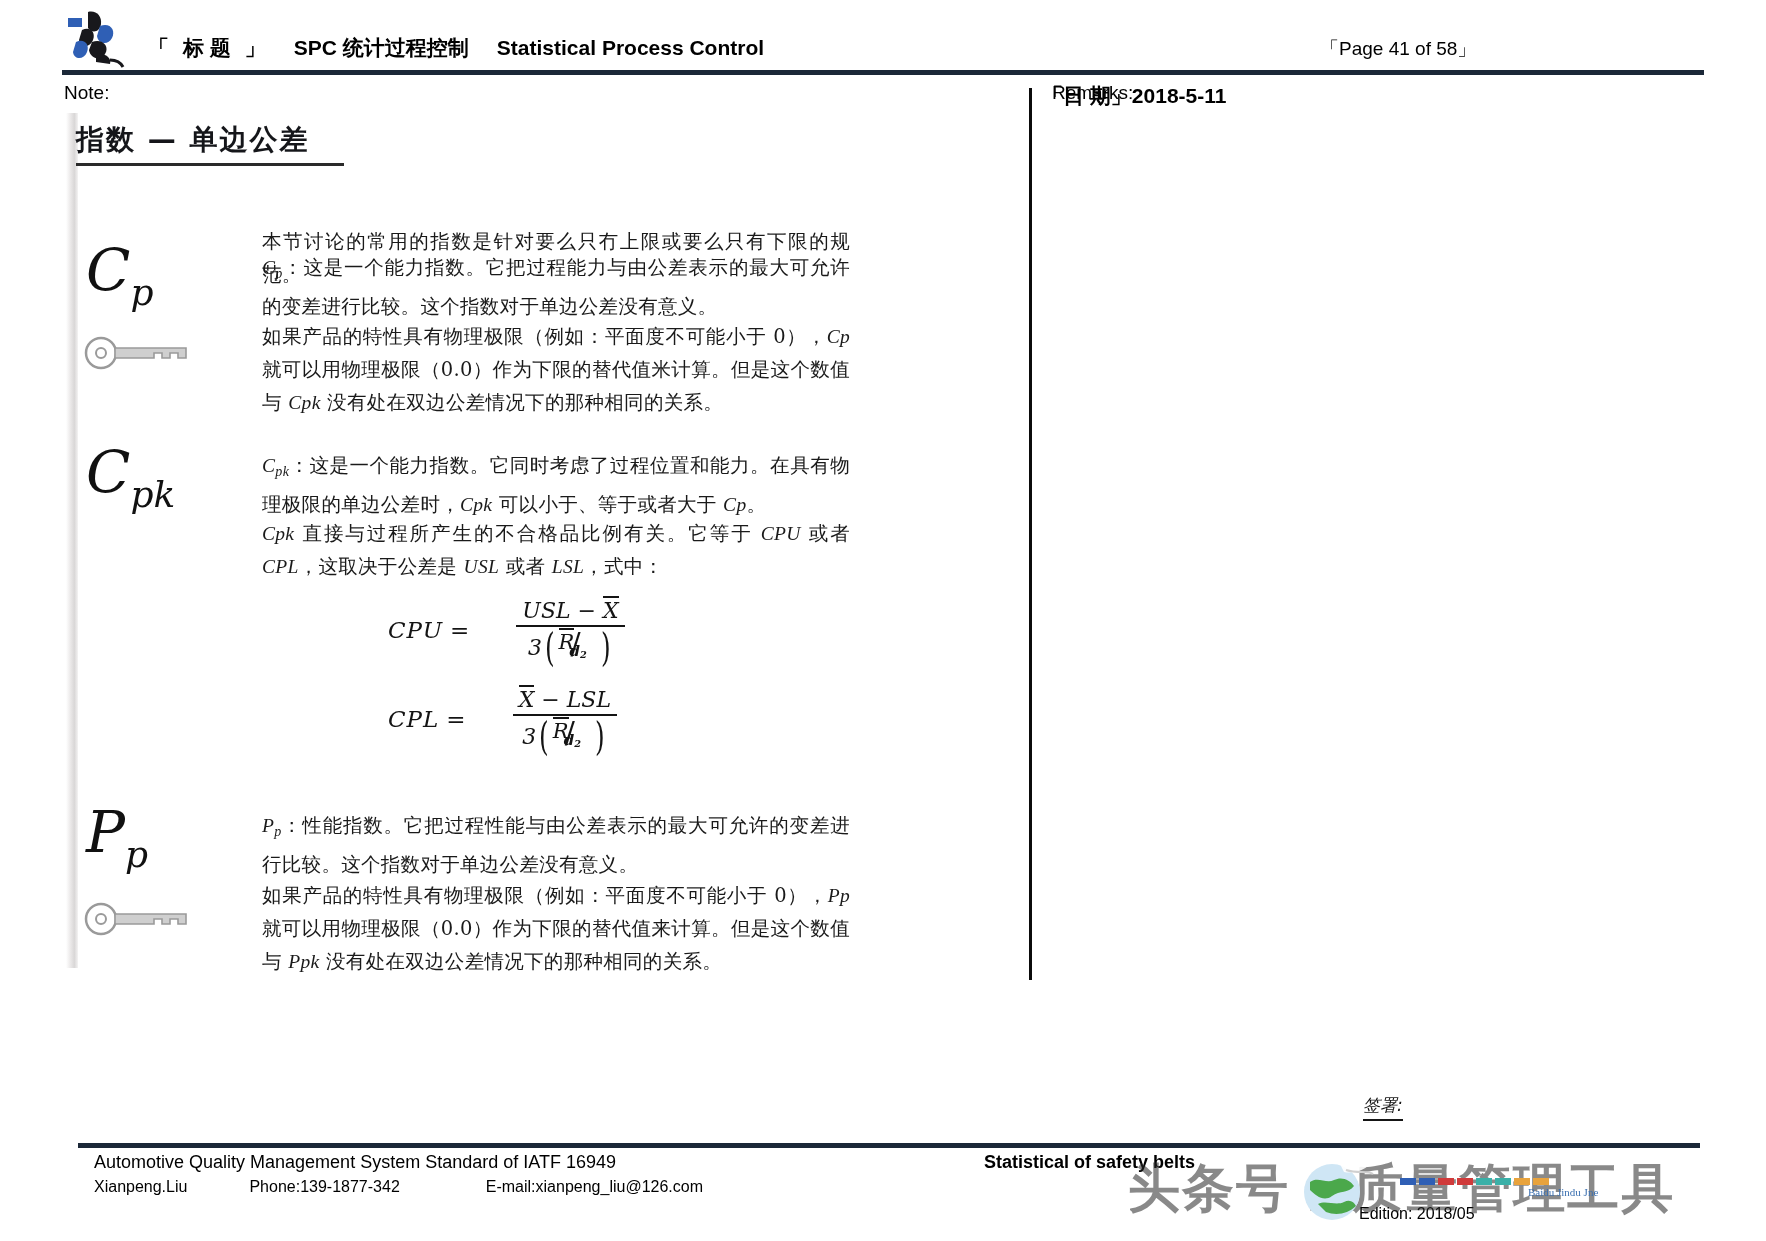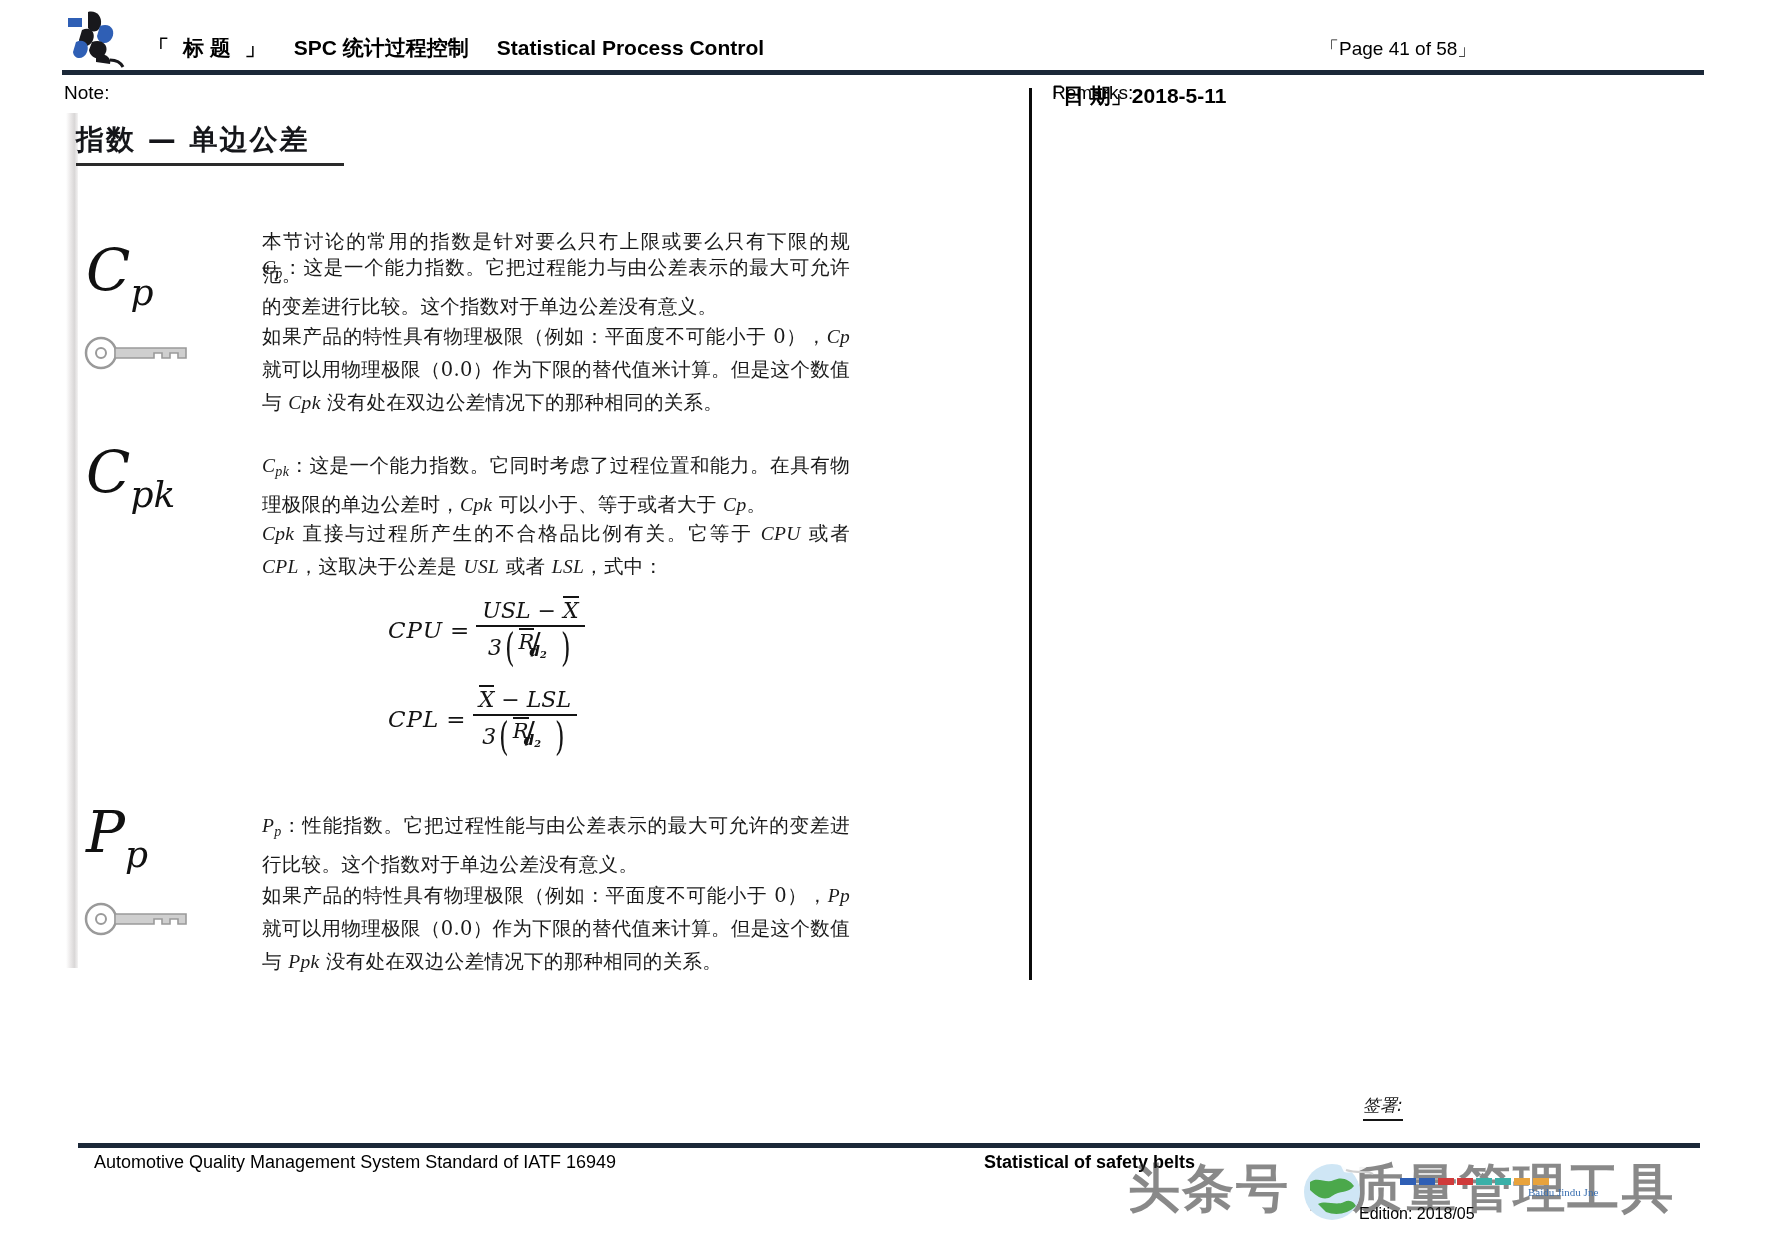--- a/index.html
+++ b/index.html
@@ -141,21 +141,21 @@
   .formula {
     position: absolute;
     font-family: "DejaVu Serif", "Liberation Serif", serif;
     font-style: italic;
     color: #141414;
     display: flex;
     align-items: center;
   }
   .formula .lhs { font-size: 23px; letter-spacing: 1px; }
   .formula .eq { font-size: 23px; margin: 0 7px; }
-  .frac { display: inline-flex; flex-direction: column; align-items: center; }
+  .frac { display: inline-flex; flex-direction: column; align-items: center; margin-left: 40px; }
   .frac .num {
     font-size: 22px;
     padding: 0 6px 2px 6px;
     white-space: nowrap;
   }
   .frac .bar { height: 2px; background: #141414; width: 100%; }
   .frac .den {
     font-size: 22px;
     padding: 3px 6px 0 6px;
     display: flex;
@@ -390,20 +390,23 @@
 </div>
 
 <div id="sign-label">签署:</div>
 
 <div id="footer-rule"></div>
 
 <div id="footer">
   <div class="f-row" id="f-standard">Automotive Quality Management System Standard of   IATF 16949</div>
   <div class="f-row" id="f-manufacture">Statistical of safety belts</div>
 
+  <div class="f-row" id="f-contact">
+    <span>Xianpeng.Liu</span><span class="gap1"></span><span>Phone:139-1877-342</span><span class="gap2"></span><span>E-mail:xianpeng_liu@126.com</span>
+  </div>
 
 
   <div class="f-row" id="f-edition">Edition: 2018/05</div>
 </div>
 
 <div id="watermark">
   <div id="wm-text">头条号 / 质量管理工具</div>
 
   <div id="wm-logo">
     <svg width="78" height="74" viewBox="0 0 78 74">

